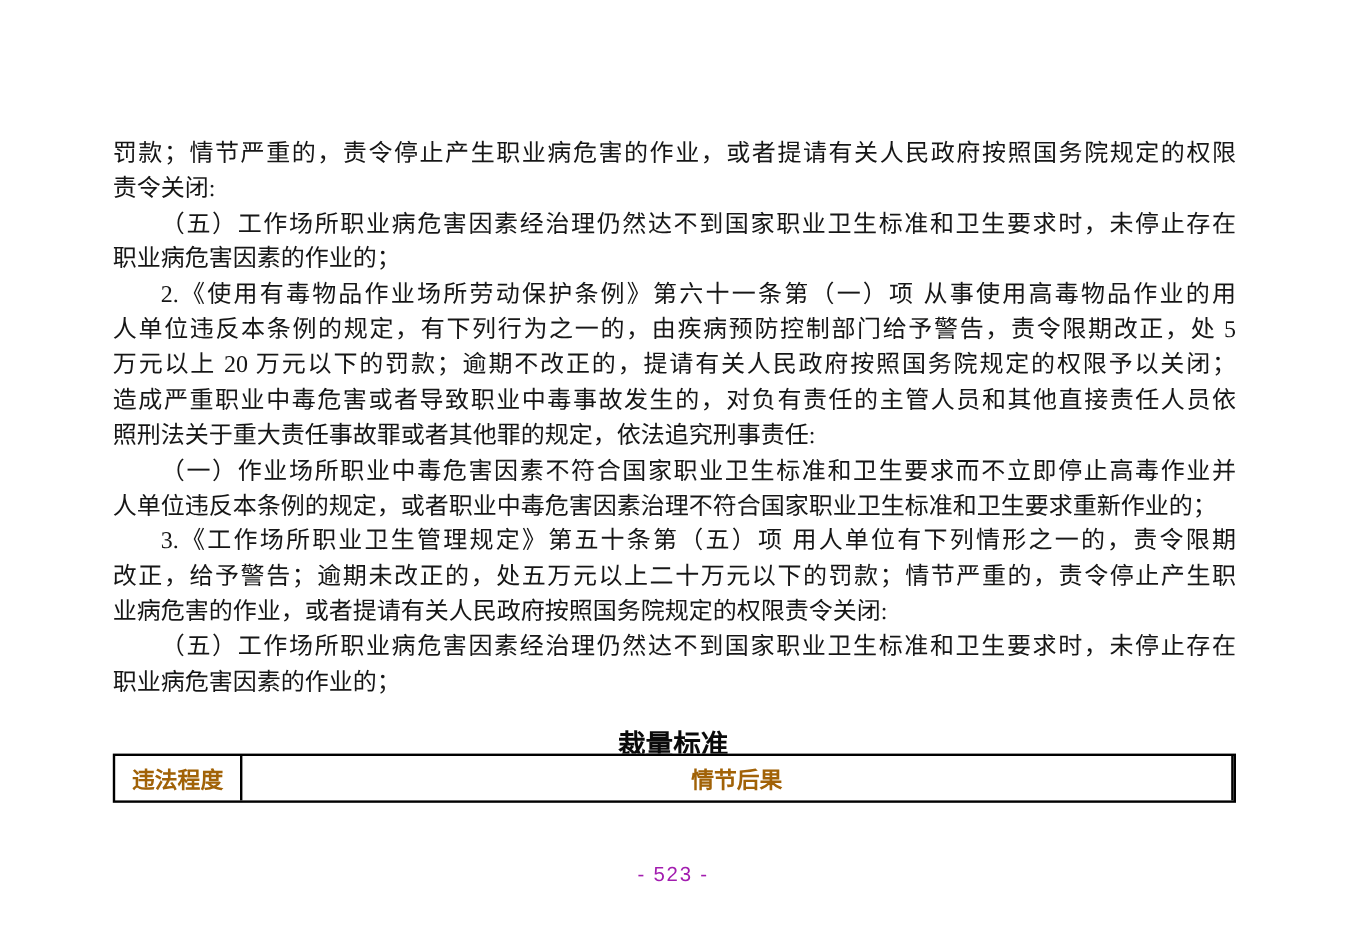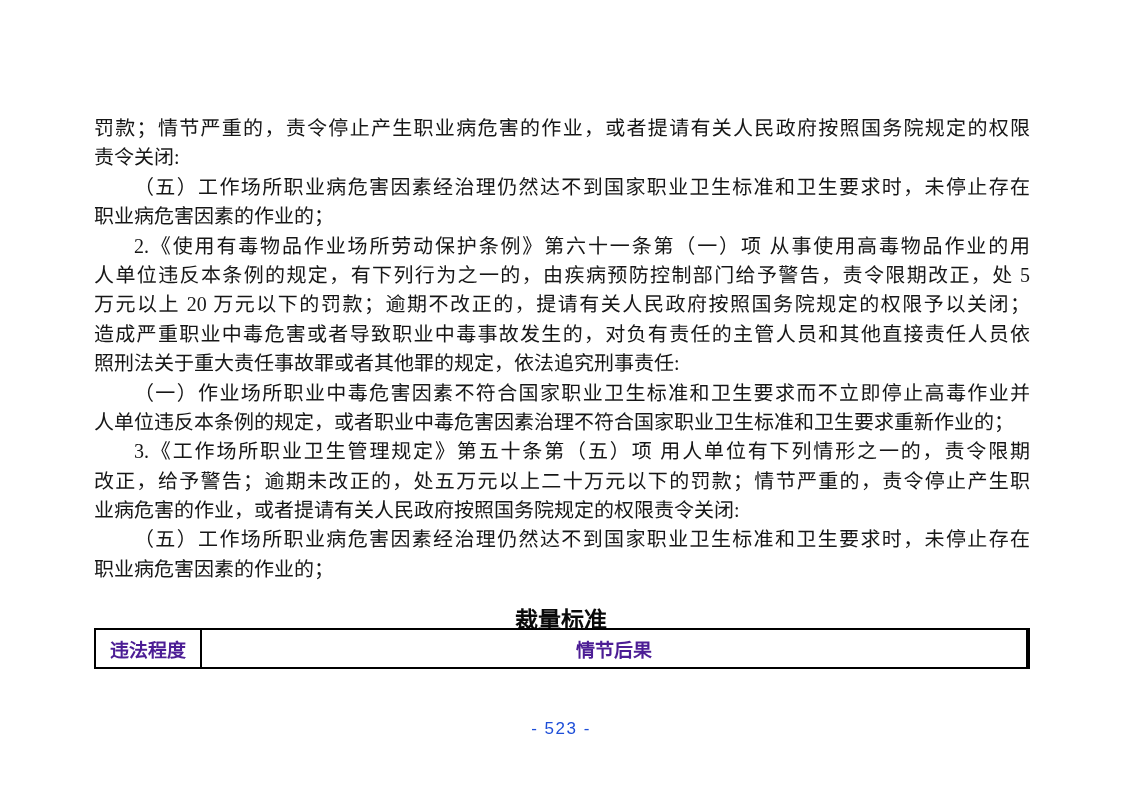--- a/index.html
+++ b/index.html
@@ -62,35 +62,35 @@
     background: #ffffff;
   }
   .dcell {
     box-sizing: border-box;
     display: flex;
     align-items: center;
     justify-content: center;
     font-family: "Liberation Sans", "DejaVu Sans", sans-serif;
     font-weight: 700;
     font-size: 19px;
-    color: #4c1d95;
+    color: #a16207;
   }
   .dcell.c1 { width: 104px; }
   .dcell.c2 { flex: 1; border-left: 2px solid #000000; border-right: 2px solid #000000; text-align: center; }
   .dcell.c3 { width: 237px; }
   .page-footer {
     position: absolute;
     top: 719px;
     left: 0;
     width: 100%;
     text-align: center;
     font-family: "Liberation Sans", "DejaVu Sans", sans-serif;
     font-size: 17px;
     letter-spacing: 1.5px;
-    color: #1d4ed8;
+    color: #a21caf;
   }
 </style>
 </head>
 <body>
 
 <div class="page">
 
   <div class="textblock">
     <div class="bline">罚款；情节严重的，责令停止产生职业病危害的作业，或者提请有关人民政府按照国务院规定的权限</div>
     <div class="bline pend">责令关闭:</div>

